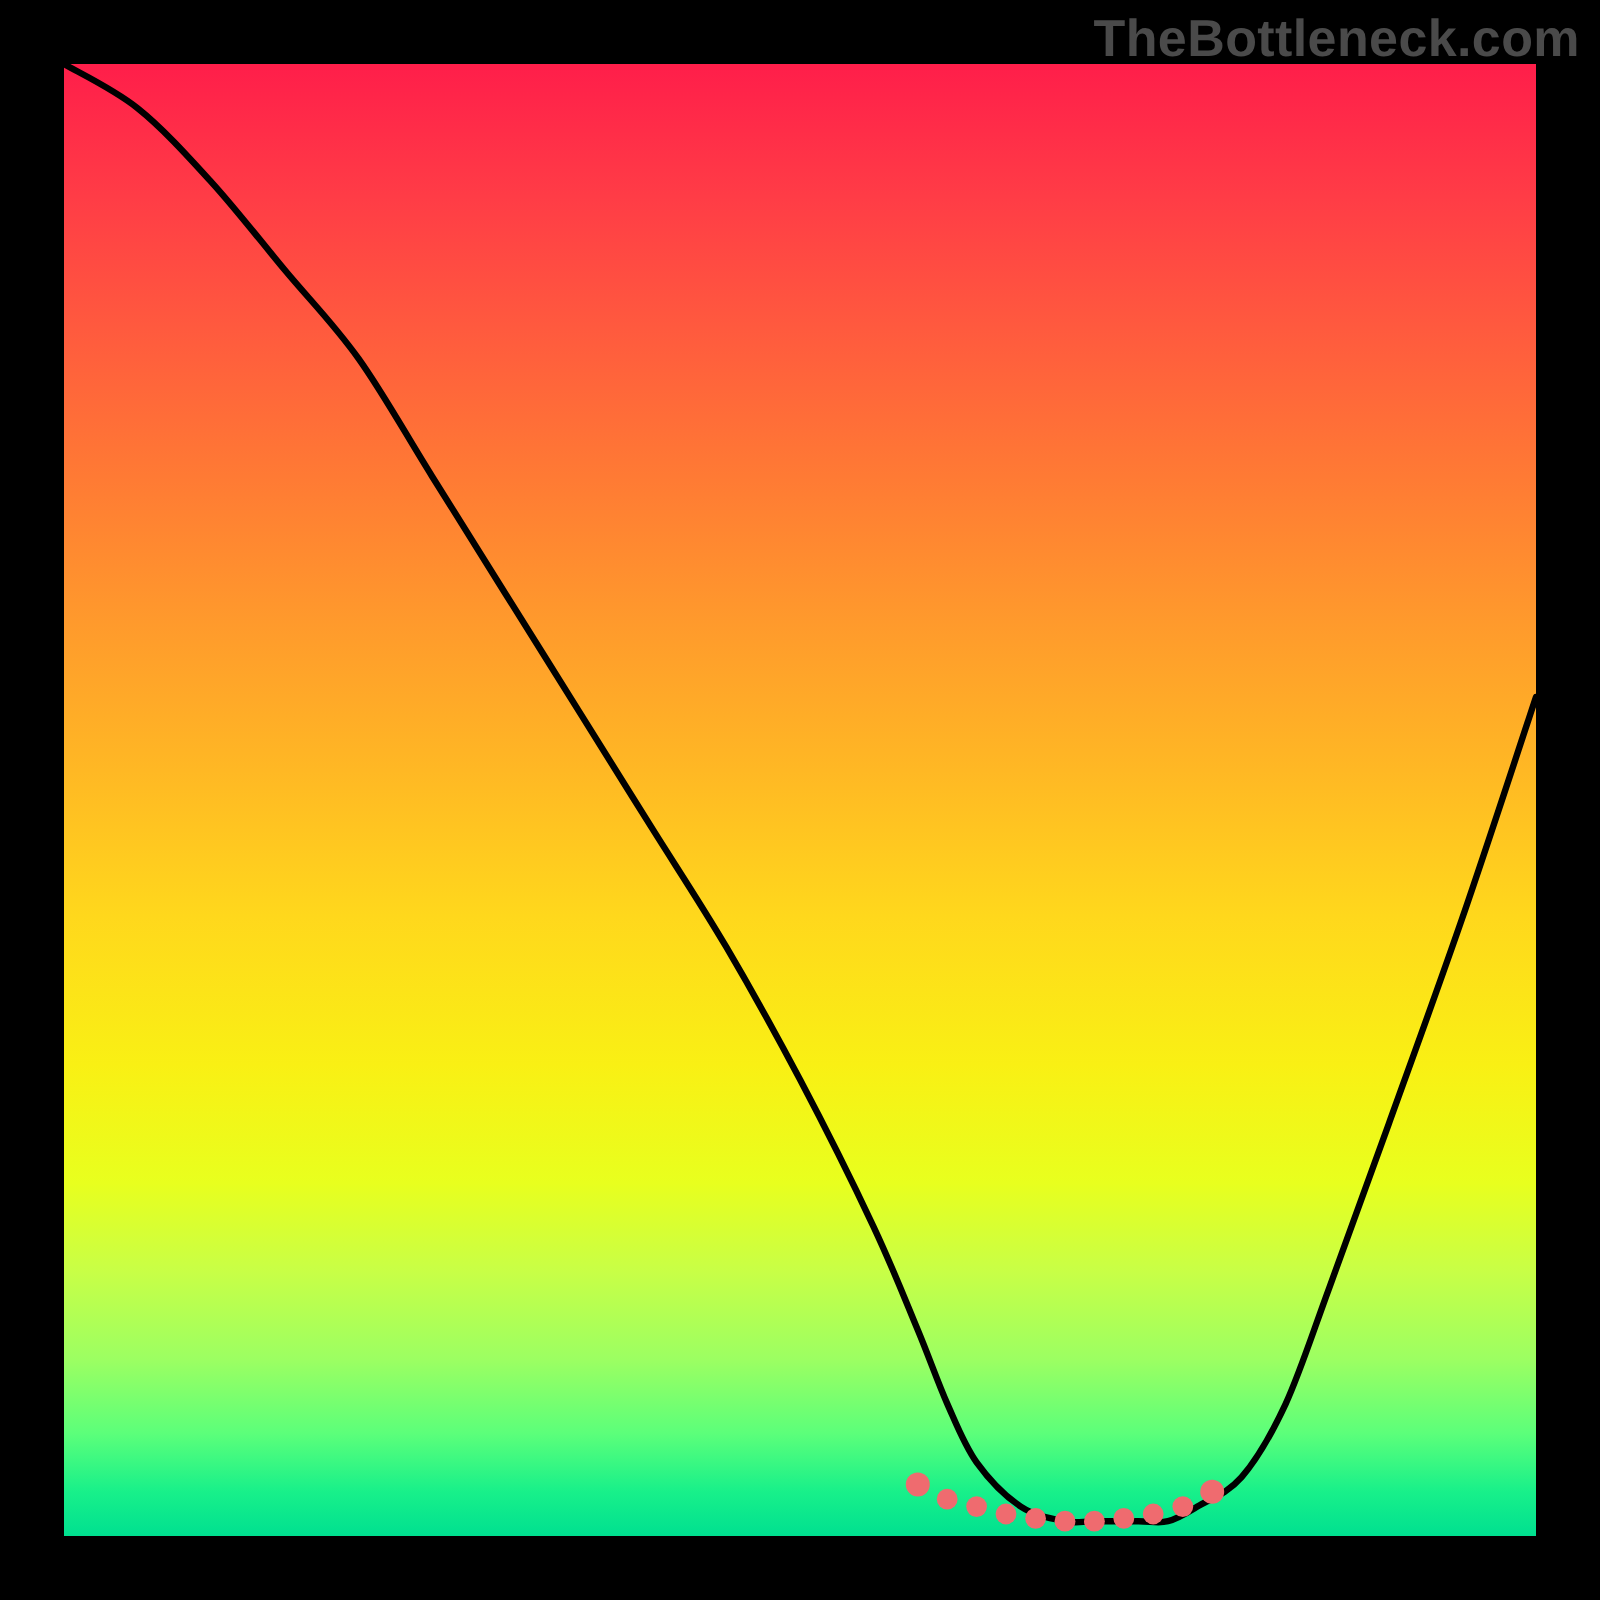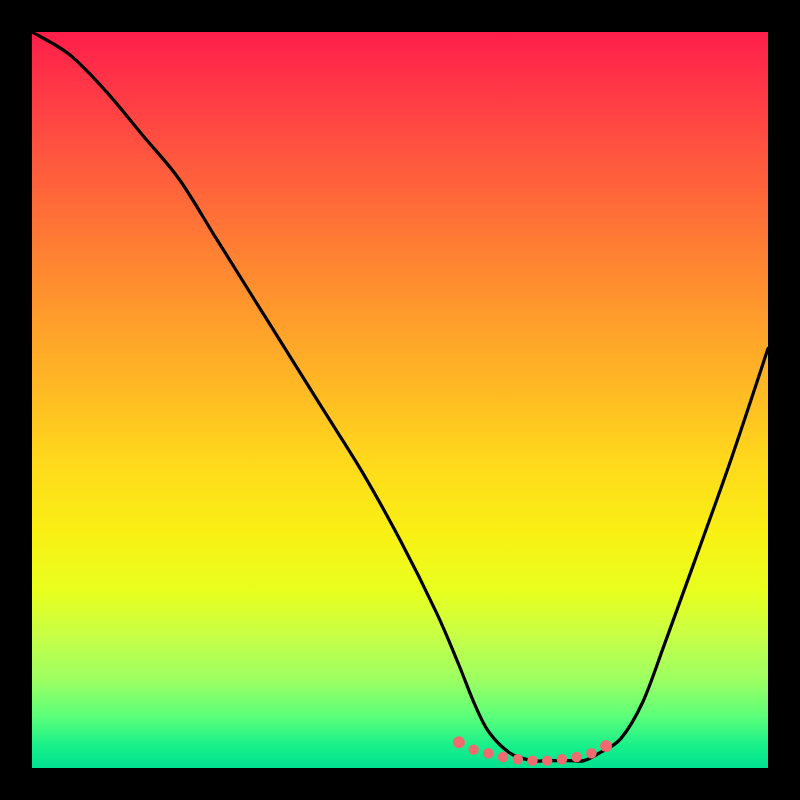--- a/index.html
+++ b/index.html
@@ -56,20 +56,21 @@
     width: 736px;
     height: 736px;
     overflow: visible;
   }
 </style>
 </head>
 <body>
 
 <div class="frame">
 
+  <div class="watermark">TheBottleneck.com</div>
 
   <div class="plot">
     <svg class="curve" viewBox="0 0 736 736" preserveAspectRatio="none">
       <path id="curve-path" fill="none" stroke="#000000" stroke-width="3.2" stroke-linecap="round" stroke-linejoin="round" d="M 0.0 0.0 C 6.1 3.7, 24.5 12.3, 36.8 22.1 C 49.1 31.9, 61.3 45.4, 73.6 58.9 C 85.9 72.4, 98.1 88.3, 110.4 103.0 C 122.7 117.8, 134.9 130.0, 147.2 147.2 C 159.5 164.4, 171.7 186.5, 184.0 206.1 C 196.3 225.7, 208.5 245.3, 220.8 265.0 C 233.1 284.6, 245.3 304.2, 257.6 323.8 C 269.9 343.5, 282.1 363.1, 294.4 382.7 C 306.7 402.3, 318.9 420.7, 331.2 441.6 C 343.5 462.5, 355.7 484.5, 368.0 507.8 C 380.3 531.1, 395.0 560.6, 404.8 581.4 C 414.6 602.3, 420.7 618.2, 426.9 633.0 C 433.0 647.7, 436.7 658.7, 441.6 669.8 C 446.5 680.8, 450.2 690.6, 456.3 699.2 C 462.5 707.8, 471.0 716.4, 478.4 721.3 C 485.8 726.2, 494.3 727.4, 500.5 728.6 C 506.6 729.9, 509.1 728.6, 515.2 728.6 C 521.3 728.6, 531.1 728.6, 537.3 728.6 C 543.4 728.6, 547.1 729.9, 552.0 728.6 C 556.9 727.4, 560.6 725.0, 566.7 721.3 C 572.9 717.6, 581.4 715.1, 588.8 706.6 C 596.2 698.0, 603.5 685.7, 610.9 669.8 C 618.2 653.8, 624.4 634.2, 633.0 610.9 C 641.5 587.6, 651.4 560.6, 662.4 529.9 C 673.4 499.3, 686.9 462.5, 699.2 426.9 C 711.5 391.3, 729.9 334.9, 736.0 316.5"></path>
       <g id="marker-group">
           <circle cx="426.9" cy="710.2" r="6.0" fill="#ef6b6f"></circle>
           <circle cx="441.6" cy="717.6" r="5.2" fill="#ef6b6f"></circle>
           <circle cx="456.3" cy="721.3" r="5.2" fill="#ef6b6f"></circle>
           <circle cx="471.0" cy="725.0" r="5.2" fill="#ef6b6f"></circle>
           <circle cx="485.8" cy="727.2" r="5.2" fill="#ef6b6f"></circle>

